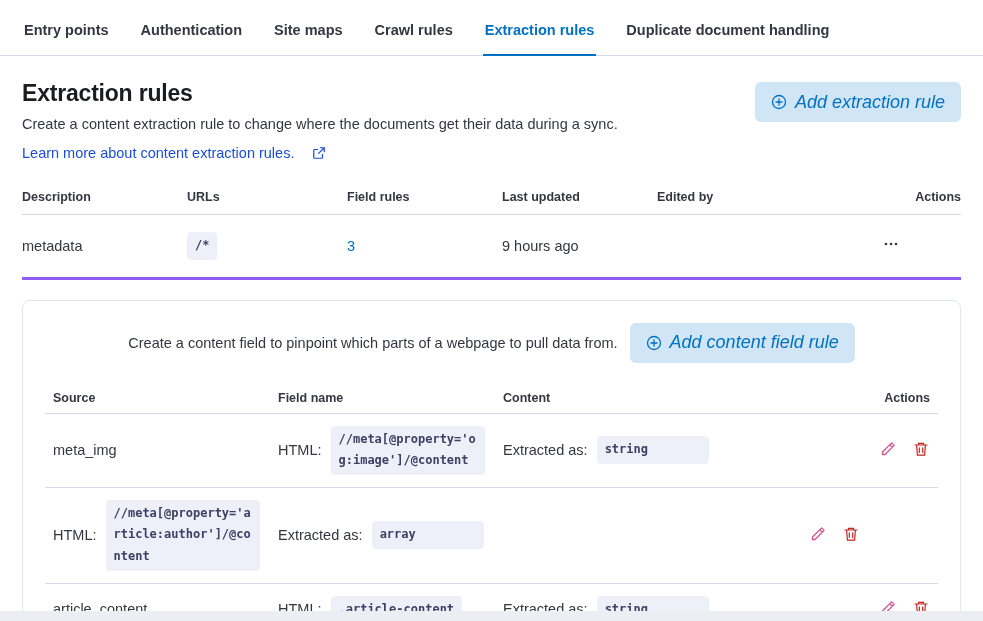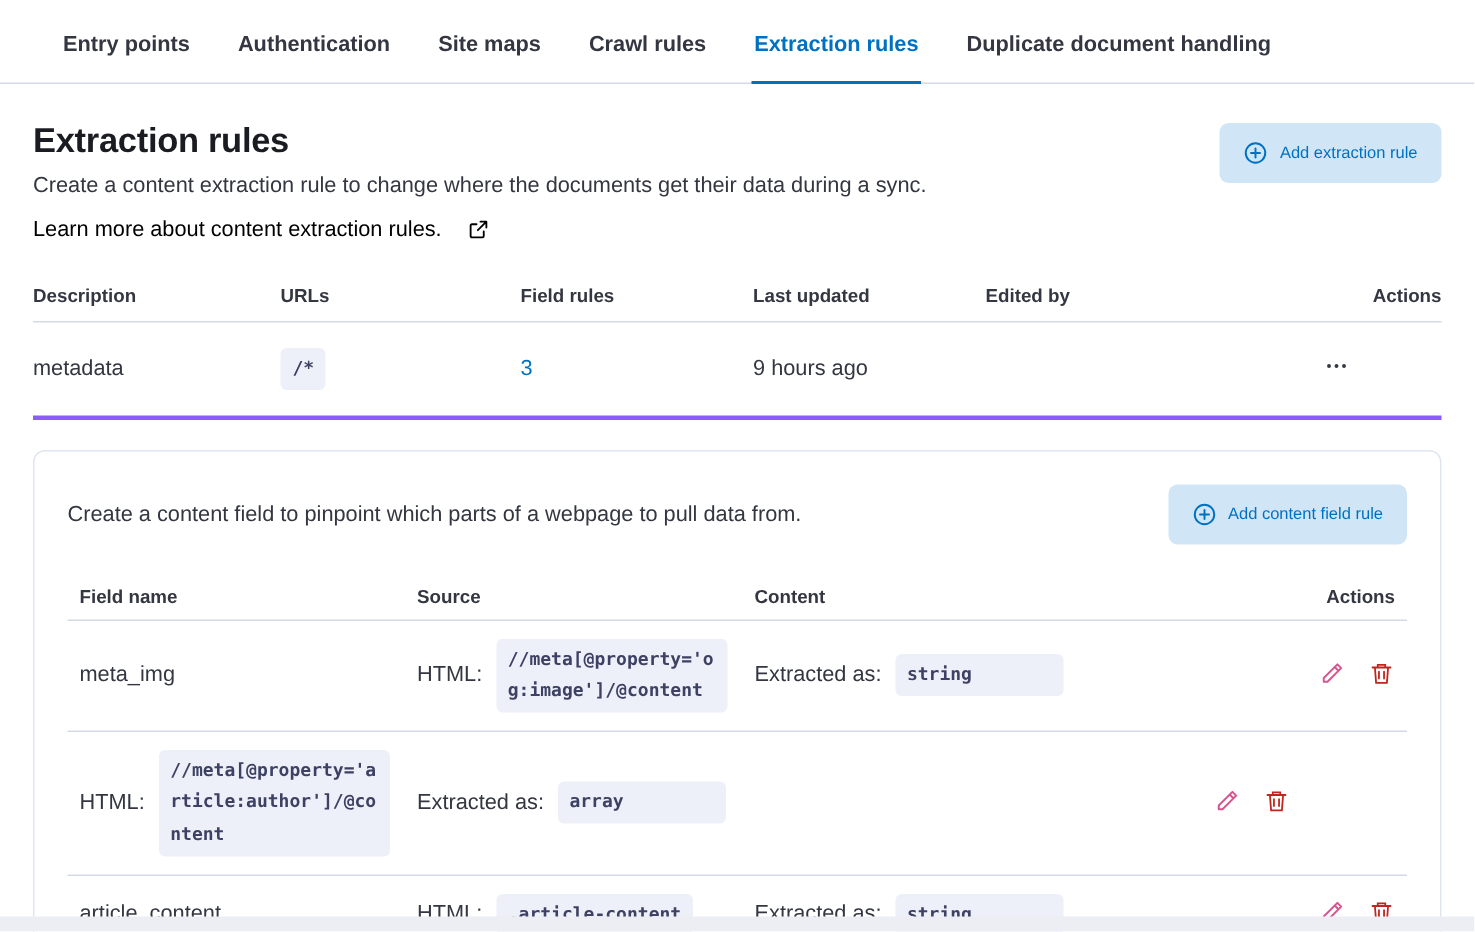--- a/index.html
+++ b/index.html
@@ -4,34 +4,34 @@
 <style>
   * { margin:0; padding:0; box-sizing:border-box; }
   html, body { width:983px; height:621px; }
   body {
     font-family:"Liberation Sans","DejaVu Sans",sans-serif;
     background:#ffffff; color:#343741;
     position:relative; overflow:hidden;
   }
 
   
-  .tabs { display:flex; gap:28px; padding:0 40px; border-bottom:1px solid #d3dae6; height:56px; align-items:flex-end; }
+  .tabs { display:flex; gap:28px; padding:0 22px; border-bottom:1px solid #d3dae6; height:56px; align-items:flex-end; }
   .tab { font-size:14.5px; font-weight:700; color:#343741; padding:16px 2px; border-bottom:2px solid transparent; margin-bottom:-1px; cursor:pointer; white-space:nowrap; }
   .tab.active { color:#0071c2; border-bottom-color:#0071c2; }
 
   
   .page-header { display:flex; justify-content:space-between; align-items:flex-start; padding:24px 22px 0; }
   .page-title { font-size:23px; font-weight:700; color:#1a1c21; letter-spacing:-0.2px; }
   .page-desc { font-size:14.5px; margin-top:9px; color:#343741; }
-  .learn-link { display:inline-flex; align-items:center; gap:18px; color:#000000; font-size:14.5px; margin-top:13px; text-decoration:none; cursor:pointer; }
+  .learn-link { display:inline-flex; align-items:center; gap:18px; color:#1d4ed8; font-size:14.5px; margin-top:13px; text-decoration:none; cursor:pointer; }
   .learn-link svg { width:14px; height:14px; }
 
   .btn { display:inline-flex; align-items:center; gap:8px; background:#d0e5f6; color:#0071c2;
-         font-weight:500; font-size:11px; height:40px; padding:0 16px; border:none; border-radius:6px;
-         cursor:pointer; font-family:inherit; white-space:nowrap; }
+         font-weight:500; font-size:18px; height:40px; padding:0 16px; border:none; border-radius:6px;
+         cursor:pointer; font-family:inherit; white-space:nowrap;font-style:italic; }
   .btn svg { width:16px; height:16px; flex:0 0 auto; }
 
   
   .rules-table { margin:20px 22px 0; }
   .t-head, .t-row { display:grid; grid-template-columns:165px 160px 155px 155px 1fr 60px; align-items:center; }
   .t-head { font-size:12.5px; font-weight:700; color:#343741; padding:8px 0 10px; border-bottom:1px solid #d3dae6; }
   .t-row { padding:17px 0; border-bottom:3px solid #8b5cf6; font-size:14.5px; }
   .cell-right { justify-self:end; text-align:right; }
   .link-blue { color:#0071c2; text-decoration:none; cursor:pointer; }
 
@@ -40,21 +40,21 @@
                font-family:"DejaVu Sans Mono","Liberation Mono",monospace; font-size:12px; font-weight:700;
                color:#3e4163; line-height:1.8; }
   .code-chip.wrap { max-width:154px; word-break:break-all; }
   .type-chip { min-width:112px; }
 
   .dots-btn { background:none; border:none; cursor:pointer; color:#343741; width:20px; height:20px; padding:0; }
   .dots-btn svg { width:16px; height:16px; }
 
   
   .panel { margin:20px 22px 0; border:1px solid #e0e6ef; border-radius:8px; padding:22px; }
-  .panel-head { display:flex; justify-content:space-between; align-items:center; gap:12px; }
+  .panel-head { display:flex; justify-content:center; align-items:center; gap:12px; }
   .panel-desc { font-size:14.5px; color:#343741; }
 
   .inner-table { margin-top:20px; }
   .it-head, .it-row { display:grid; grid-template-columns:225px 225px 1fr 70px; align-items:center; }
   .it-head { font-size:12.5px; font-weight:700; padding:8px; border-bottom:1px solid #d3dae6; }
   .it-row { border-bottom:1px solid #d3dae6; padding:12px 8px; font-size:14.5px; }
   .flex-cell { display:flex; align-items:center; gap:9px; }
   .actions-cell { display:flex; gap:15px; justify-content:flex-end; align-items:center; }
 
   .icon-btn { background:none; border:none; cursor:pointer; width:18px; height:18px; padding:0; }
@@ -141,22 +141,22 @@
           <circle cx="8" cy="8" r="6.5"></circle>
             <path d="M8 5v6M5 8h6"></path>
         </svg>
       </span>
       <span>Add content field rule</span>
     </button>
   </div>
 
   <div class="inner-table">
     <div class="it-head">
+      <div>Source</div>
       <div>Field name</div>
-      <div>Source</div>
       <div>Content</div>
       <div class="cell-right">Actions</div>
     </div>
 
     <div class="it-row">
       <div>meta_img</div>
       <div class="flex-cell">
         <span>HTML:</span>
         <span class="code-chip wrap">//meta[@property='og:image']/@content</span>
       </div>

